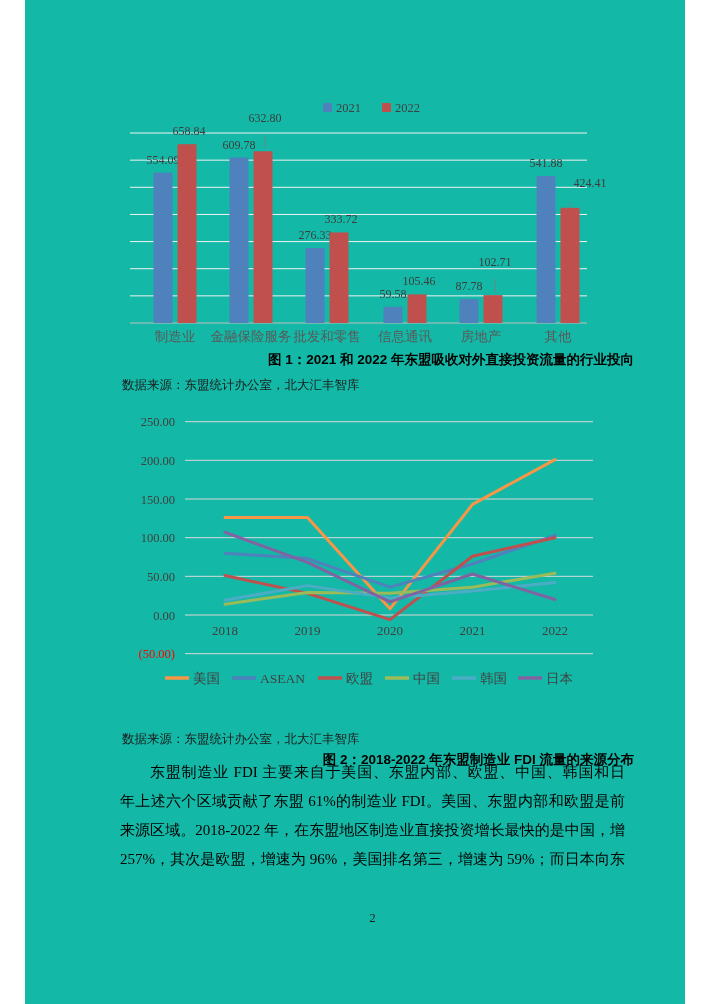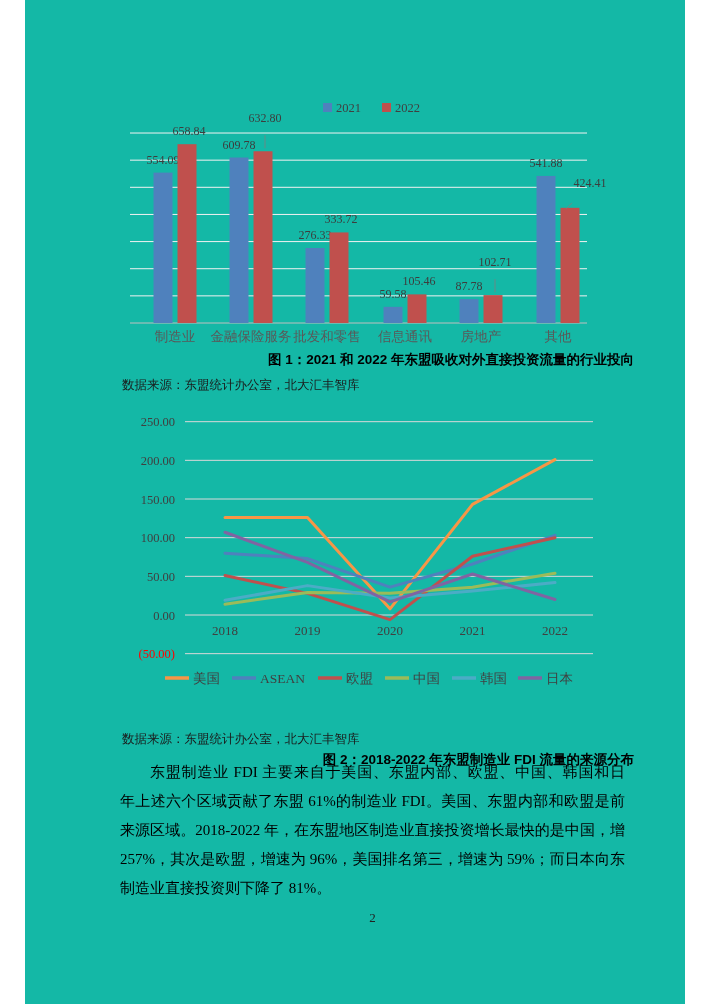--- a/index.html
+++ b/index.html
@@ -138,18 +138,17 @@
     </svg>
 
   <div id="caption2" class="caption">图 2：2018-2022 年东盟制造业 FDI 流量的来源分布</div>
   <div id="source2" class="source">数据来源：东盟统计办公室，北大汇丰智库</div>
 
   <div class="para">
     <div class="pline first">东盟制造业 FDI 主要来自于美国、东盟内部、欧盟、中国、韩国和日本，2022</div>
     <div class="pline">年上述六个区域贡献了东盟 61%的制造业 FDI。美国、东盟内部和欧盟是前三大</div>
     <div class="pline">来源区域。2018-2022 年，在东盟地区制造业直接投资增长最快的是中国，增速为</div>
     <div class="pline">257%，其次是欧盟，增速为 96%，美国排名第三，增速为 59%；而日本向东盟的</div>
-    <div class="pline last">制造业直接投资则下降了 81%。</div>
   </div>
 
   <div class="pagenum">2</div>
 
 </div>
 
 </body></html>

